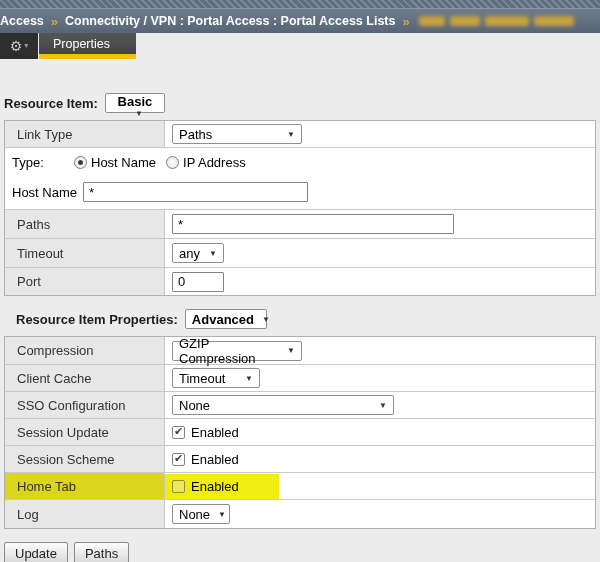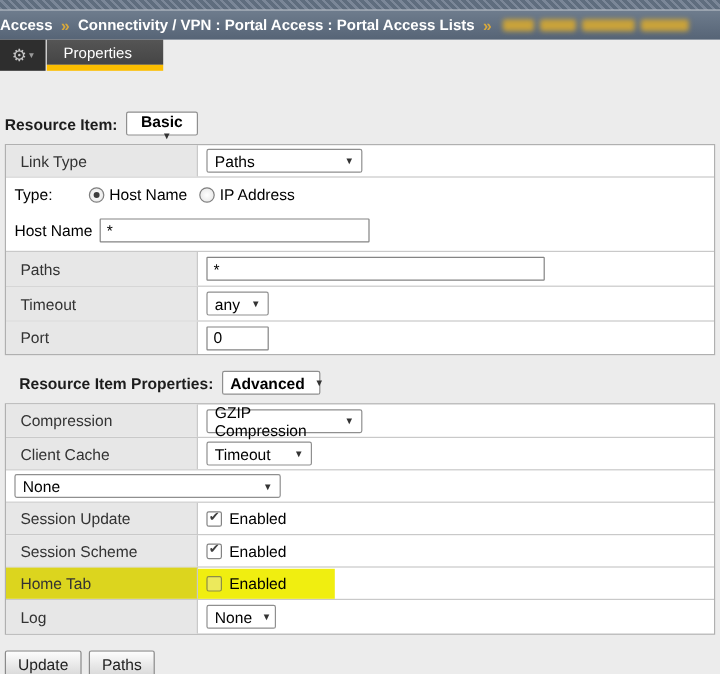--- a/index.html
+++ b/index.html
@@ -265,20 +265,23 @@
       </div>
       <div class="fcell-value">
         <div class="sel-box w88">
           <span>Timeout</span>
           <span class="arr">▼</span>
         </div>
       </div>
     </div>
 
     <div class="frow h27">
+      <div class="fcell-label">
+        <span>SSO Configuration</span>
+      </div>
       <div class="fcell-value">
         <div class="sel-box w222">
           <span>None</span>
           <span class="arr">▼</span>
         </div>
       </div>
     </div>
 
     <div class="frow h27">
       <div class="fcell-label">

